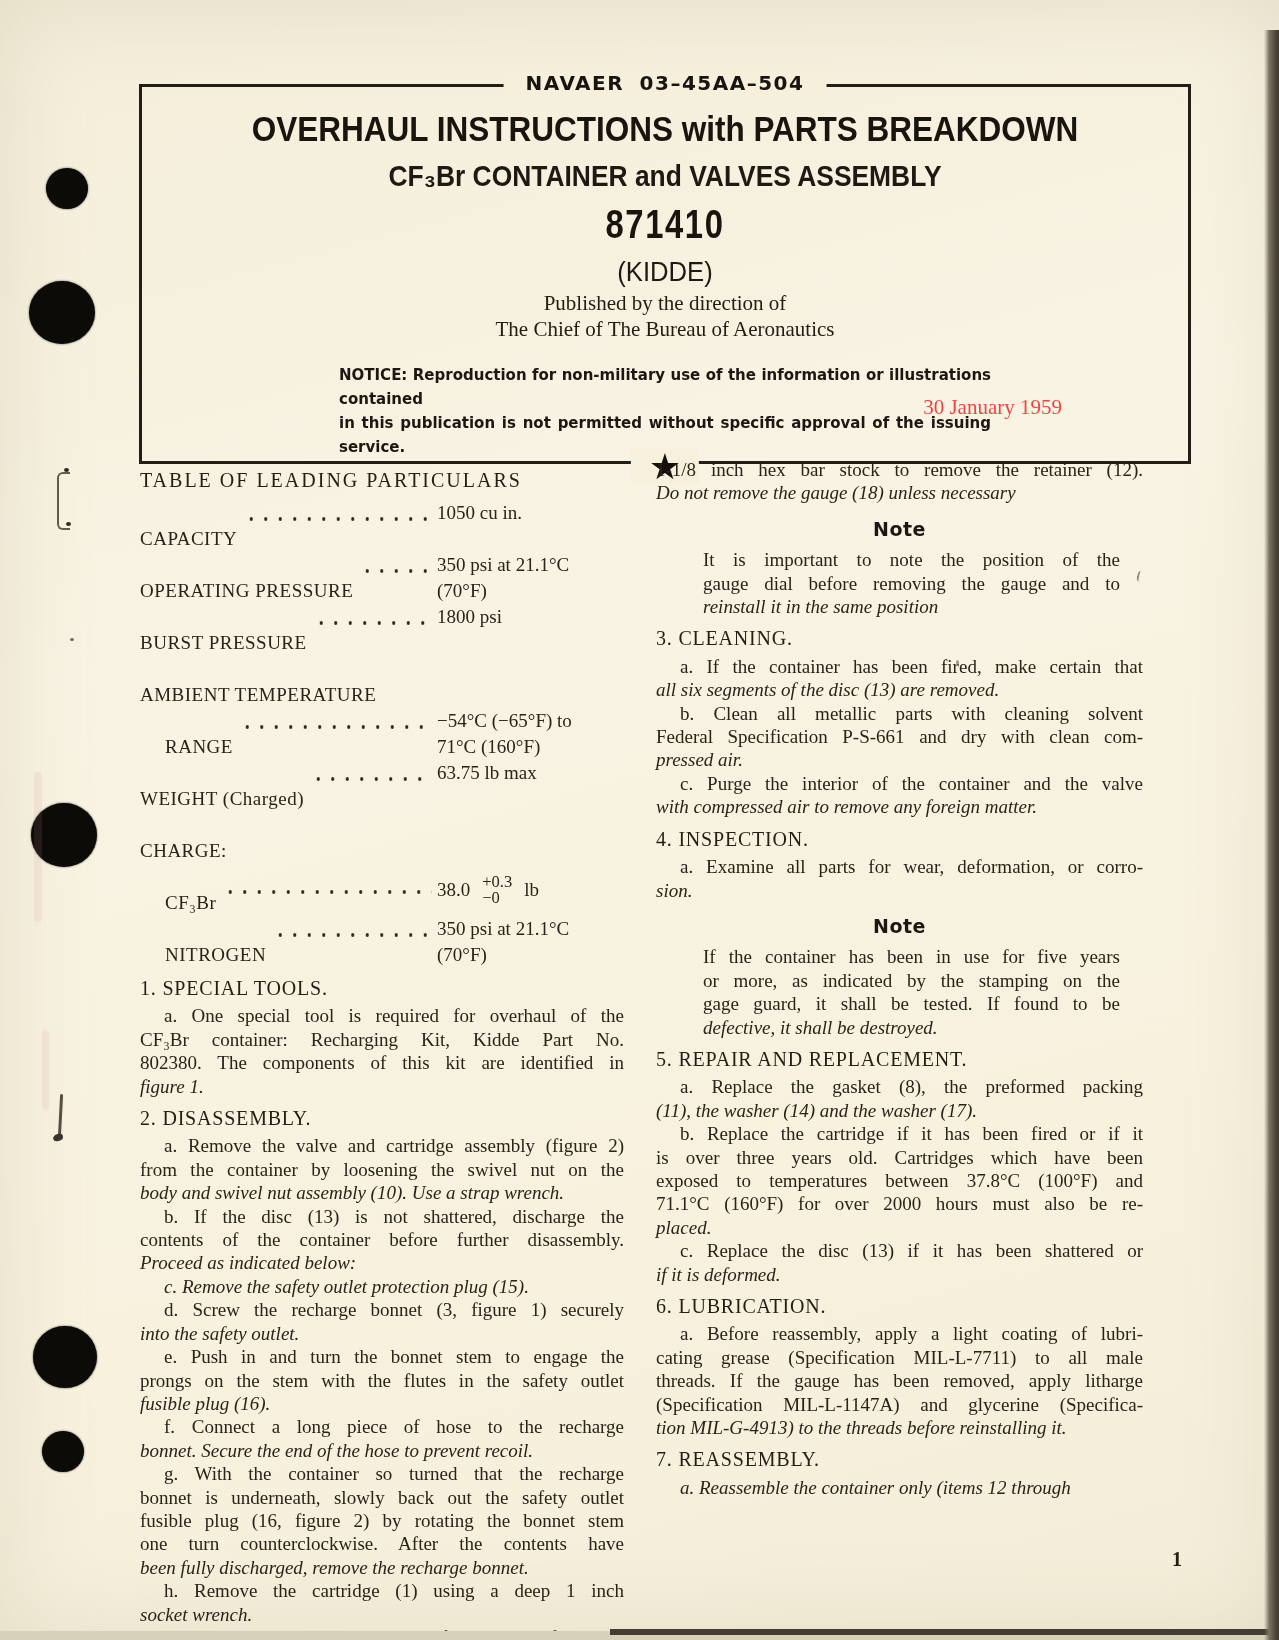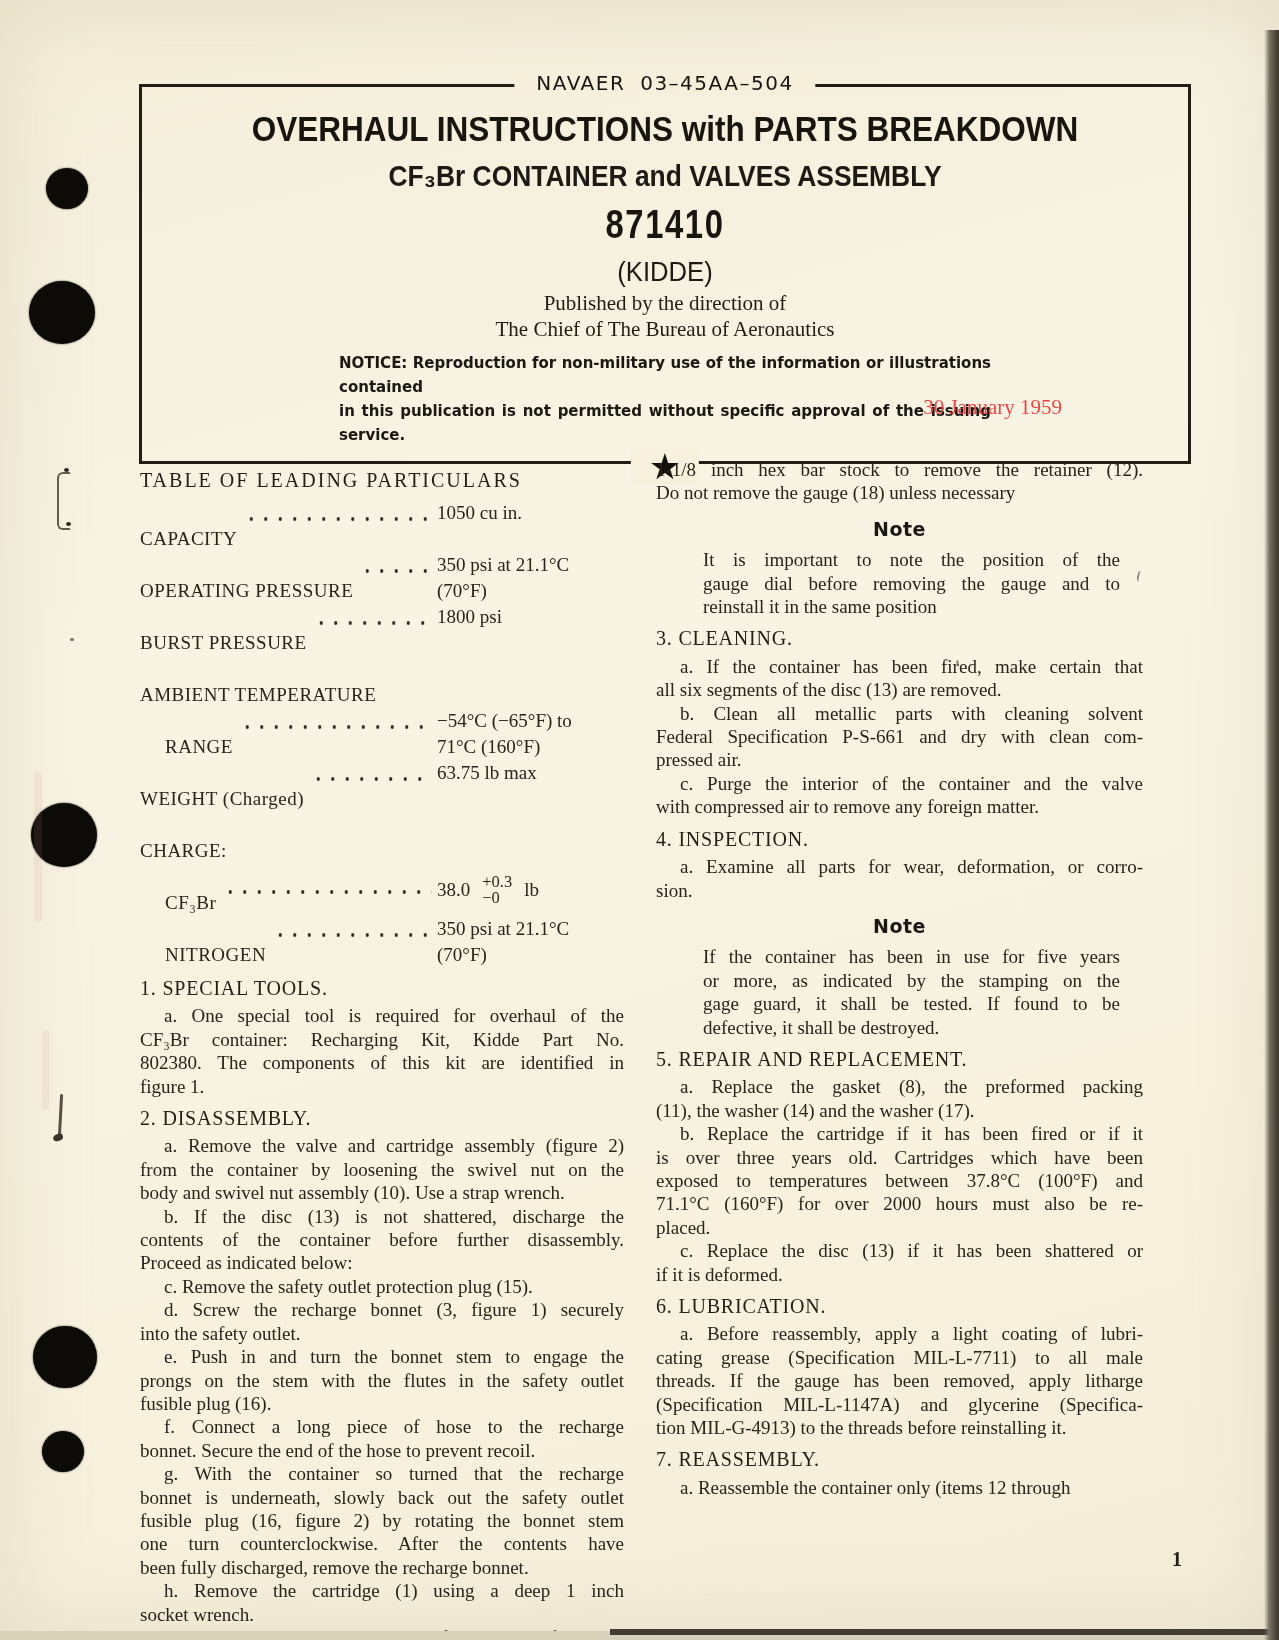--- a/index.html
+++ b/index.html
@@ -19,45 +19,45 @@
   .edge-bottom-light { position:absolute; left:0; top:1631px; width:1279px; height:9px; background:#d8d1b9; }
   .edge-bottom-dark { position:absolute; left:610px; top:1629px; width:669px; height:6px; background:#423c32; }
   .pen { position:absolute; }
   .smudge { position:absolute; background:rgba(204,140,128,0.12); border-radius:8px; }
 
   
   .header-box { position:absolute; left:139px; top:84px; width:1046px; height:374px;
     border:3px solid #221d15; }
   .doc-number { position:absolute; top:-3px; left:50%; transform:translate(-50%,-54%);
     background:#f5efdc; padding:0 22px; white-space:nowrap;
-    font-family:"DejaVu Sans","Liberation Sans",sans-serif; font-weight:400; font-size:20px;
+    font-family:"DejaVu Sans","Liberation Sans",sans-serif; font-weight:700; font-size:20px;
     letter-spacing:1.5px; word-spacing:7px; color:#181410; }
   .star-cut { position:absolute; bottom:-3px; left:50%; transform:translate(-50%,57%);
     background:#f6f0dd; padding:0 18px; font-family:"DejaVu Sans",sans-serif;
     font-size:36px; line-height:1; color:#14110c; }
   .hline { position:absolute; left:0; right:0; text-align:center; white-space:nowrap; color:#18150f; }
   .t1 { top:22px;  font:700 35px "Liberation Sans","DejaVu Sans",sans-serif; transform:scaleX(0.90); }
   .t2 { top:72px;  font:700 30px "Liberation Sans","DejaVu Sans",sans-serif; transform:scaleX(0.88); color:#1d1913; }
   .t3 { top:114px; font:700 41px "Liberation Sans","DejaVu Sans",sans-serif; letter-spacing:2px; transform:scaleX(0.80); }
   .t4 { top:170px; font:400 27px "Liberation Sans","DejaVu Sans",sans-serif; transform:scaleX(0.95); color:#1d1913; }
   .pub { top:203px; font-size:21px; line-height:26px; color:#221c13; }
   .pub2 { top:229px;font-family:Liberation Serif, serif; }
-  .notice { position:absolute; top:264px; left:50%; transform:translateX(-50%); width:652px;
+  .notice { position:absolute; top:276px; left:50%; transform:translateX(-50%); width:652px;
     font-family:"DejaVu Sans","Liberation Sans",sans-serif; font-weight:700; font-size:15px;
     line-height:24px; color:#1b1712; }
   .notice div { text-align:justify; text-align-last:justify; }
   .date { position:absolute; top:308px; right:126px; font-size:21px; color:#ef4444; }
 
   
   .col { position:absolute; font-size:19px; line-height:23.4px; color:#2a231a; }
   #leftcol  { left:140px; top:466px; width:484px; }
   #rightcol { left:656px; top:458px; width:487px; }
 
   .jl { text-align:justify; text-align-last:justify; }
-  .ll { text-align:left; }
+  .ll { text-align:left;font-style:italic; }
   .fl { text-indent:24px; }
 
   .shead { font-size:20px; letter-spacing:0.8px; margin:9px 0 4px; color:#241e15; }
   .ntitle { font-family:"DejaVu Sans","Liberation Sans",sans-serif; font-weight:700;
     font-size:19px; letter-spacing:0.5px; text-align:center; margin:13px 0 7px; color:#1b1712; }
   .nbody { padding-left:47px; padding-right:23px; margin-bottom:3px; }
 
   
   .ptitle { text-align:left; font-size:20px; letter-spacing:2px; line-height:28px;
     margin-bottom:6px; color:#241e15; }

